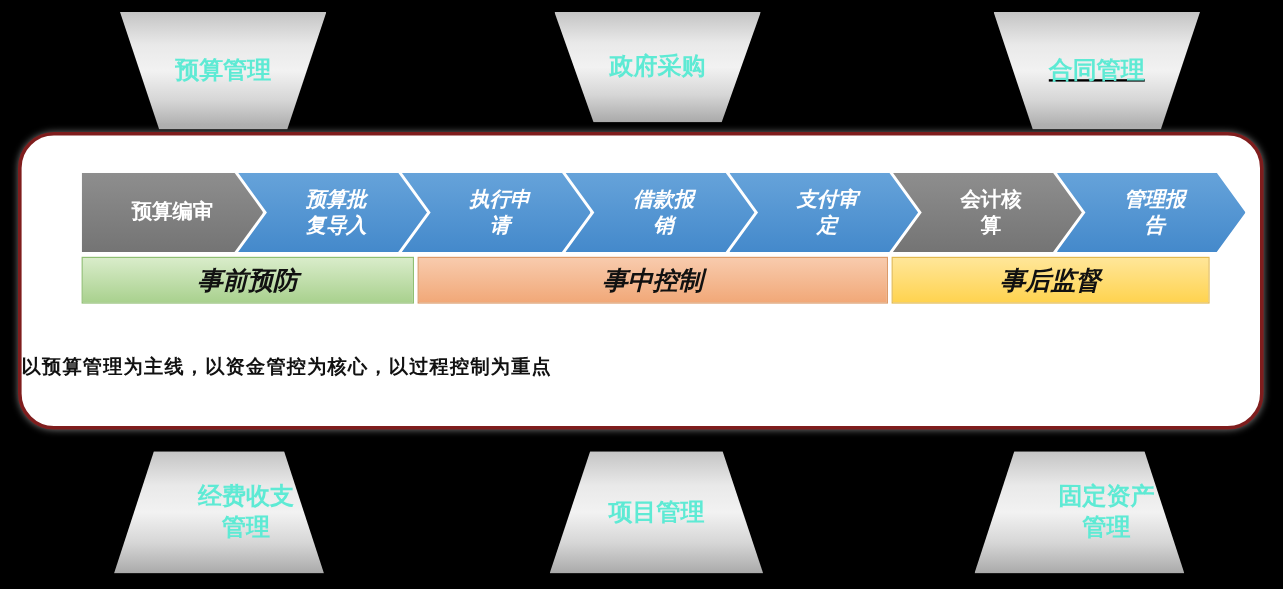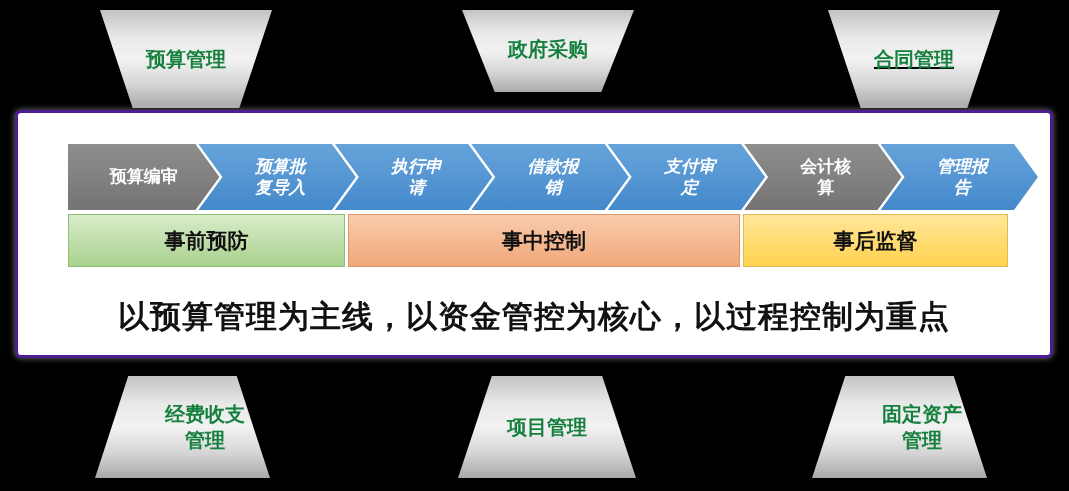--- a/index.html
+++ b/index.html
@@ -9,34 +9,34 @@
   }
   
   .trap{position:absolute;display:flex;align-items:center;justify-content:center;}
   .trap-shape{
     position:absolute;inset:0;
     background:linear-gradient(180deg,#c4c4c4 0%,#e9e9e9 28%,#f2f2f2 50%,#d6d6d6 75%,#a9a9a9 100%);
   }
   .trap.top .trap-shape{clip-path:polygon(0 0,100% 0,81% 100%,19% 100%);}
   .trap.bottom .trap-shape{clip-path:polygon(19% 0,81% 0,100% 100%,0 100%);}
   .trap-label{
-    position:relative;z-index:2;color:#15803d;font-weight:bold;font-size:20px;
+    position:relative;z-index:2;color:#5eead4;font-weight:bold;font-size:20px;
     text-align:center;line-height:1.3;
   }
   .trap-label.wrap{max-width:96px;margin-left:45px;}
   .t1{left:100px;top:10px;width:172px;height:98px;}
-  .t2{left:462px;top:10px;width:172px;height:82px;font-family:Liberation Mono, monospace;}
+  .t2{left:462px;top:10px;width:172px;height:92px;}
   .t3{left:828px;top:10px;width:172px;height:98px;text-decoration:underline;}
   .b1{left:95px;top:376px;width:175px;height:102px;}
   .b2{left:458px;top:376px;width:178px;height:102px;}
   .b3{left:812px;top:376px;width:175px;height:102px;align-items:center;}
   
   .panel{
     position:absolute;left:15px;top:110px;width:1038px;height:248px;
-    background:#fff;border:3px solid #4c1d95;border-radius:6px;box-sizing:border-box;
+    background:#fff;border:3px solid #7f1d1d;border-radius:30px;box-sizing:border-box;
     box-shadow:0 0 6px rgba(230,230,230,.5);
     padding-left:34px;
   }
   
   .chevrons{position:absolute;left:50px;top:31px;width:970px;height:66px;display:flex;}
   .chev{
     flex:1;display:flex;align-items:center;justify-content:center;
     color:#fff;font-weight:bold;font-size:17px;text-align:center;line-height:1.25;
     padding:0 20px 0 26px;box-sizing:border-box;
     clip-path:polygon(0 0,calc(100% - 24px) 0,100% 50%,calc(100% - 24px) 100%,0 100%,24px 50%);
@@ -44,32 +44,32 @@
   .chev + .chev{margin-left:-21px;}
   .chev.first{
     clip-path:polygon(0 0,calc(100% - 24px) 0,100% 50%,calc(100% - 24px) 100%,0 100%);
     padding:0 20px;
   }
   .chev.gray{background:linear-gradient(180deg,#8e8e8e,#747474);}
   .chev.blue{background:linear-gradient(180deg,#66a3da,#4489cb);font-style:italic;}
   .chev .lbl{display:inline-block;max-width:3.1em;}
   .chev .lbl.one-line{max-width:none;white-space:nowrap;}
   
-  .phases{position:absolute;left:50px;top:101px;height:53px;display:flex;}
+  .phases{position:absolute;left:50px;top:101px;height:39px;display:flex;font-style:italic;}
   .phase{
     display:flex;align-items:center;justify-content:center;
     font-weight:bold;font-size:21px;color:#111;box-sizing:border-box;
   }
   .phase.green{width:277px;background:linear-gradient(180deg,#d9ecca,#a9d18e);border:1px solid #8fbf72;margin-right:3px;}
   .phase.orange{width:392px;background:linear-gradient(180deg,#f8cbad,#f1a878);border:1px solid #dd9a68;margin-right:3px;}
   .phase.yellow{width:265px;background:linear-gradient(180deg,#ffe699,#ffd34f);border:1px solid #e3b94e;justify-content:center;}
   
   .slogan{
-    position:absolute;left:0;right:0;top:183px;text-align:center;
-    font-weight:bold;font-size:31px;color:#111;letter-spacing:1px;
+    position:absolute;left:0;right:0;top:183px;
+    font-weight:bold;font-size:16px;color:#111;letter-spacing:1px;
   }
 </style>
 </head>
 <body>
 
 <div class="canvas">
 
   <div class="trap top t1">
     <div class="trap-shape"></div>
     <span class="trap-label">预算管理</span>

